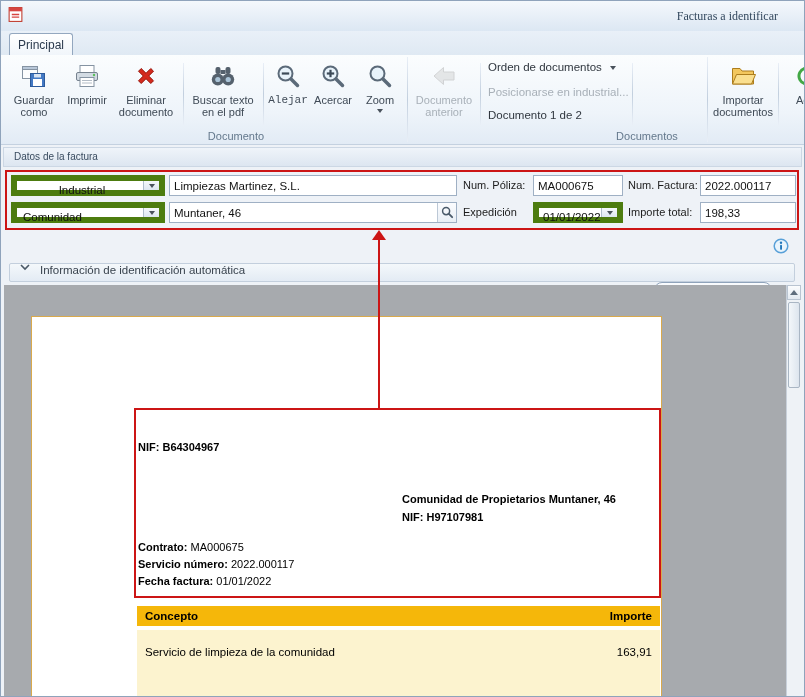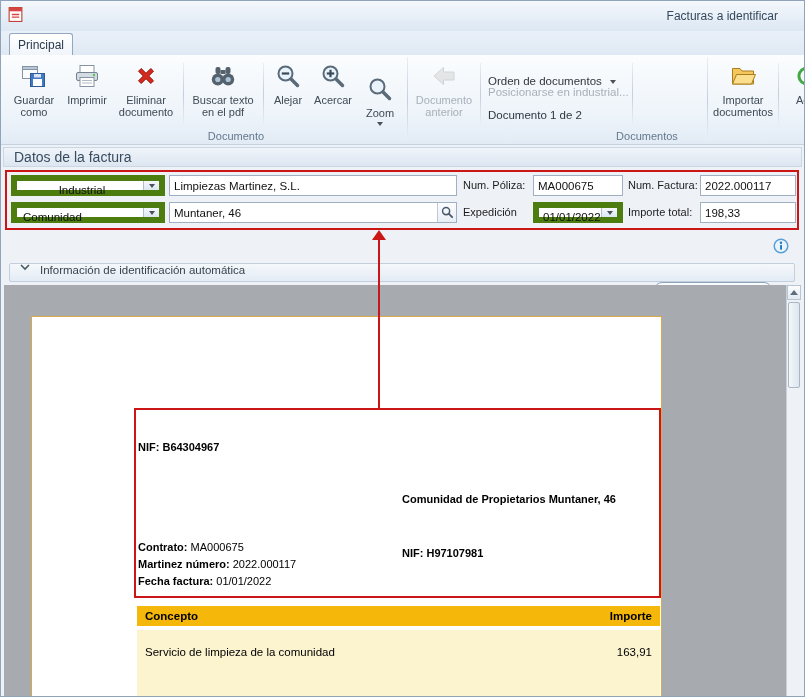--- a/index.html
+++ b/index.html
@@ -3,21 +3,21 @@
 <meta charset="utf-8">
 <style>
   html,body{margin:0;padding:0;}
   .app{position:relative;width:805px;height:697px;overflow:hidden;
        font-family:"Liberation Sans",sans-serif;background:#eef2f7;
        border:1px solid #8fa3bb;box-sizing:border-box;}
   
   .titlebar{position:absolute;left:0;top:0;right:0;height:30px;
             background:linear-gradient(#f4f8fc,#dce7f3);border-bottom:1px solid #cbd7e5;}
   .appicon{position:absolute;left:6px;top:5px;}
-  .wtitle{position:absolute;right:26px;top:8px;font-size:12px;color:#33485e;}
+  .wtitle{position:absolute;right:26px;top:8px;font-size:12px;color:#33485e;font-family:Liberation Serif, serif;}
   
   .tabrow{position:absolute;left:0;top:30px;right:0;height:24px;
           background:linear-gradient(#e9f0f8,#dfe9f3);}
   .tab{position:absolute;left:8px;top:2px;width:62px;height:22px;
        background:linear-gradient(#ffffff,#f0f5fa);border:1px solid #93a7bf;border-bottom:none;
        border-radius:3px 3px 0 0;text-align:center;line-height:22px;font-size:12px;color:#2b3a4d;cursor:default;}
   
   .ribbon{position:absolute;left:0;top:54px;right:0;height:89px;
           background:linear-gradient(#fbfdfe,#eef4fa 65%,#e2ebf5);border-bottom:1px solid #c4d1e0;}
   .rbtn{position:absolute;top:3px;height:80px;display:flex;flex-direction:column;align-items:center;
@@ -30,21 +30,21 @@
         background:linear-gradient(#e9eff7,#c2cfde,#e9eff7);}
   .vsep.group{top:2px;height:85px;}
   .gcap{position:absolute;bottom:2px;font-size:11px;color:#64788c;text-align:center;}
   .stacktxt{position:absolute;font-size:11.5px;color:#30373f;white-space:nowrap;cursor:default;}
   .stacktxt.disabled{color:#a8b0b8;}
   .caret{display:inline-block;width:0;height:0;border-left:3.5px solid transparent;
          border-right:3.5px solid transparent;border-top:4px solid #49525c;vertical-align:middle;}
   
   .secbar{position:absolute;left:2px;right:2px;top:146px;height:20px;
           background:linear-gradient(#eff4fa,#dde6f1);border:1px solid #ccd7e4;box-sizing:border-box;
-          font-size:14px;color:#394b5f;line-height:18px;padding-left:10px;}
+          font-size:10px;color:#394b5f;line-height:18px;padding-left:10px;}
   
   .flabel{position:absolute;font-size:11px;color:#1c1c1c;line-height:21px;white-space:nowrap;}
   .tfield{position:absolute;height:21px;box-sizing:border-box;border:1px solid #9fb0c4;background:#fff;
           font-family:"Liberation Sans",sans-serif;font-size:11.5px;color:#111;padding:0 4px;}
   .combo{position:absolute;height:21px;box-sizing:border-box;border:6px solid #4d7c0f;background:#fff;
          font-size:11.5px;color:#111;line-height:19px;cursor:default;}
   .combo .ctext{display:block;padding:0 18px 0 6px;overflow:hidden;white-space:nowrap;}
   .combo .ctext.centered{text-align:center;}
   .dd{position:absolute;right:0;top:0;bottom:0;width:15px;border-left:1px solid #aebccb;
       background:linear-gradient(#f5f8fb,#dde6f0);display:flex;align-items:center;justify-content:center;}
@@ -157,21 +157,21 @@
           <circle cx="18.2" cy="16.5" r="6" fill="#55616d"></circle>
           <circle cx="7.8" cy="16.5" r="2.6" fill="#aac4d8"></circle>
           <circle cx="18.2" cy="16.5" r="2.6" fill="#aac4d8"></circle>
         </svg>
       </span>
       <span class="rlabel">Buscar texto en el pdf</span>
     </div>
 
     <div class="vsep" style="left:262px;"></div>
 
-    <div class="rbtn" style="left:266px;width:42px;">
+    <div class="rbtn" style="left:266px;width:42px;font-family:Liberation Mono, monospace;">
       <span class="ric">
         <svg width="26" height="26" viewBox="0 0 26 26">
           <circle cx="10.5" cy="10.5" r="7" fill="#e8f3fb" stroke="#5b6a79" stroke-width="2"></circle>
           <line x1="16" y1="16" x2="22.5" y2="22.5" stroke="#5b6a79" stroke-width="3.5" stroke-linecap="round"></line>
           <line x1="6.8" y1="10.5" x2="14.2" y2="10.5" stroke="#3c4a58" stroke-width="2.2"></line>
         </svg>
       </span>
       <span class="rlabel">Alejar</span>
     </div>
 
@@ -180,21 +180,21 @@
         <svg width="26" height="26" viewBox="0 0 26 26">
           <circle cx="10.5" cy="10.5" r="7" fill="#e8f3fb" stroke="#5b6a79" stroke-width="2"></circle>
           <line x1="16" y1="16" x2="22.5" y2="22.5" stroke="#5b6a79" stroke-width="3.5" stroke-linecap="round"></line>
           <line x1="6.8" y1="10.5" x2="14.2" y2="10.5" stroke="#3c4a58" stroke-width="2.2"></line>
           <line x1="10.5" y1="6.8" x2="10.5" y2="14.2" stroke="#3c4a58" stroke-width="2.2"></line>
         </svg>
       </span>
       <span class="rlabel">Acercar</span>
     </div>
 
-    <div class="rbtn" style="left:356px;width:46px;justify-content:center;">
+    <div class="rbtn" style="left:356px;width:46px;">
       <span class="ric">
         <svg width="26" height="26" viewBox="0 0 26 26">
           <circle cx="10.5" cy="10.5" r="7" fill="#e8f3fb" stroke="#5b6a79" stroke-width="2"></circle>
           <line x1="16" y1="16" x2="22.5" y2="22.5" stroke="#5b6a79" stroke-width="3.5" stroke-linecap="round"></line>
         </svg>
       </span>
       <span class="rlabel">Zoom</span>
       <span class="caret" style="margin-top:3px;"></span>
     </div>
 
@@ -204,21 +204,21 @@
       <span class="ric">
         <svg width="26" height="26" viewBox="0 0 26 26">
           <path d="M3 13 L12.5 4.5 V9 H23 V17 H12.5 V21.5 Z" fill="#c6cfd8" stroke="#9aa7b3"></path>
         </svg>
       </span>
       <span class="rlabel">Documento anterior</span>
     </div>
 
     <div class="vsep" style="left:479px;"></div>
 
-    <div class="stacktxt" style="left:487px;top:20px;">
+    <div class="stacktxt" style="left:487px;top:6px;">
       <span>Orden de documentos</span>
       <span class="caret" style="margin-left:5px;"></span>
     </div>
     <div class="stacktxt disabled" style="left:487px;top:31px;">Posicionarse en industrial...</div>
     <div class="stacktxt" style="left:487px;top:54px;">Documento 1 de 2</div>
 
     <div class="vsep" style="left:631px;"></div>
 
 
     <div class="vsep group" style="left:706px;"></div>
@@ -311,23 +311,23 @@
         </svg>
     </span>
     <span>Información de identificación automática</span>
   </div>
 
   <div class="preview"></div>
 
   <div class="page">
     <div class="t b" style="left:106px;top:124px;">NIF: B64304967</div>
     <div class="t b" style="left:370px;top:176px;">Comunidad de Propietarios Muntaner, 46</div>
-    <div class="t b" style="left:370px;top:194px;margin-top:36px;">NIF: H97107981</div>
+    <div class="t b" style="left:370px;top:194px;">NIF: H97107981</div>
     <div class="t" style="left:106px;top:224px;"><b>Contrato:</b><span> MA000675</span></div>
-    <div class="t" style="left:106px;top:241px;"><b>Martinez número:</b><span> 2022.000117</span></div>
+    <div class="t" style="left:106px;top:241px;"><b>Servicio número:</b><span> 2022.000117</span></div>
     <div class="t" style="left:106px;top:258px;"><b>Fecha factura:</b><span> 01/01/2022</span></div>
     <div class="tblhead">
       <span>Concepto</span>
       <span>Importe</span>
     </div>
     <div class="tblrows">
       <div class="tblrow">
         <span>Servicio de limpieza de la comunidad</span>
         <span>163,91</span>
       </div>

